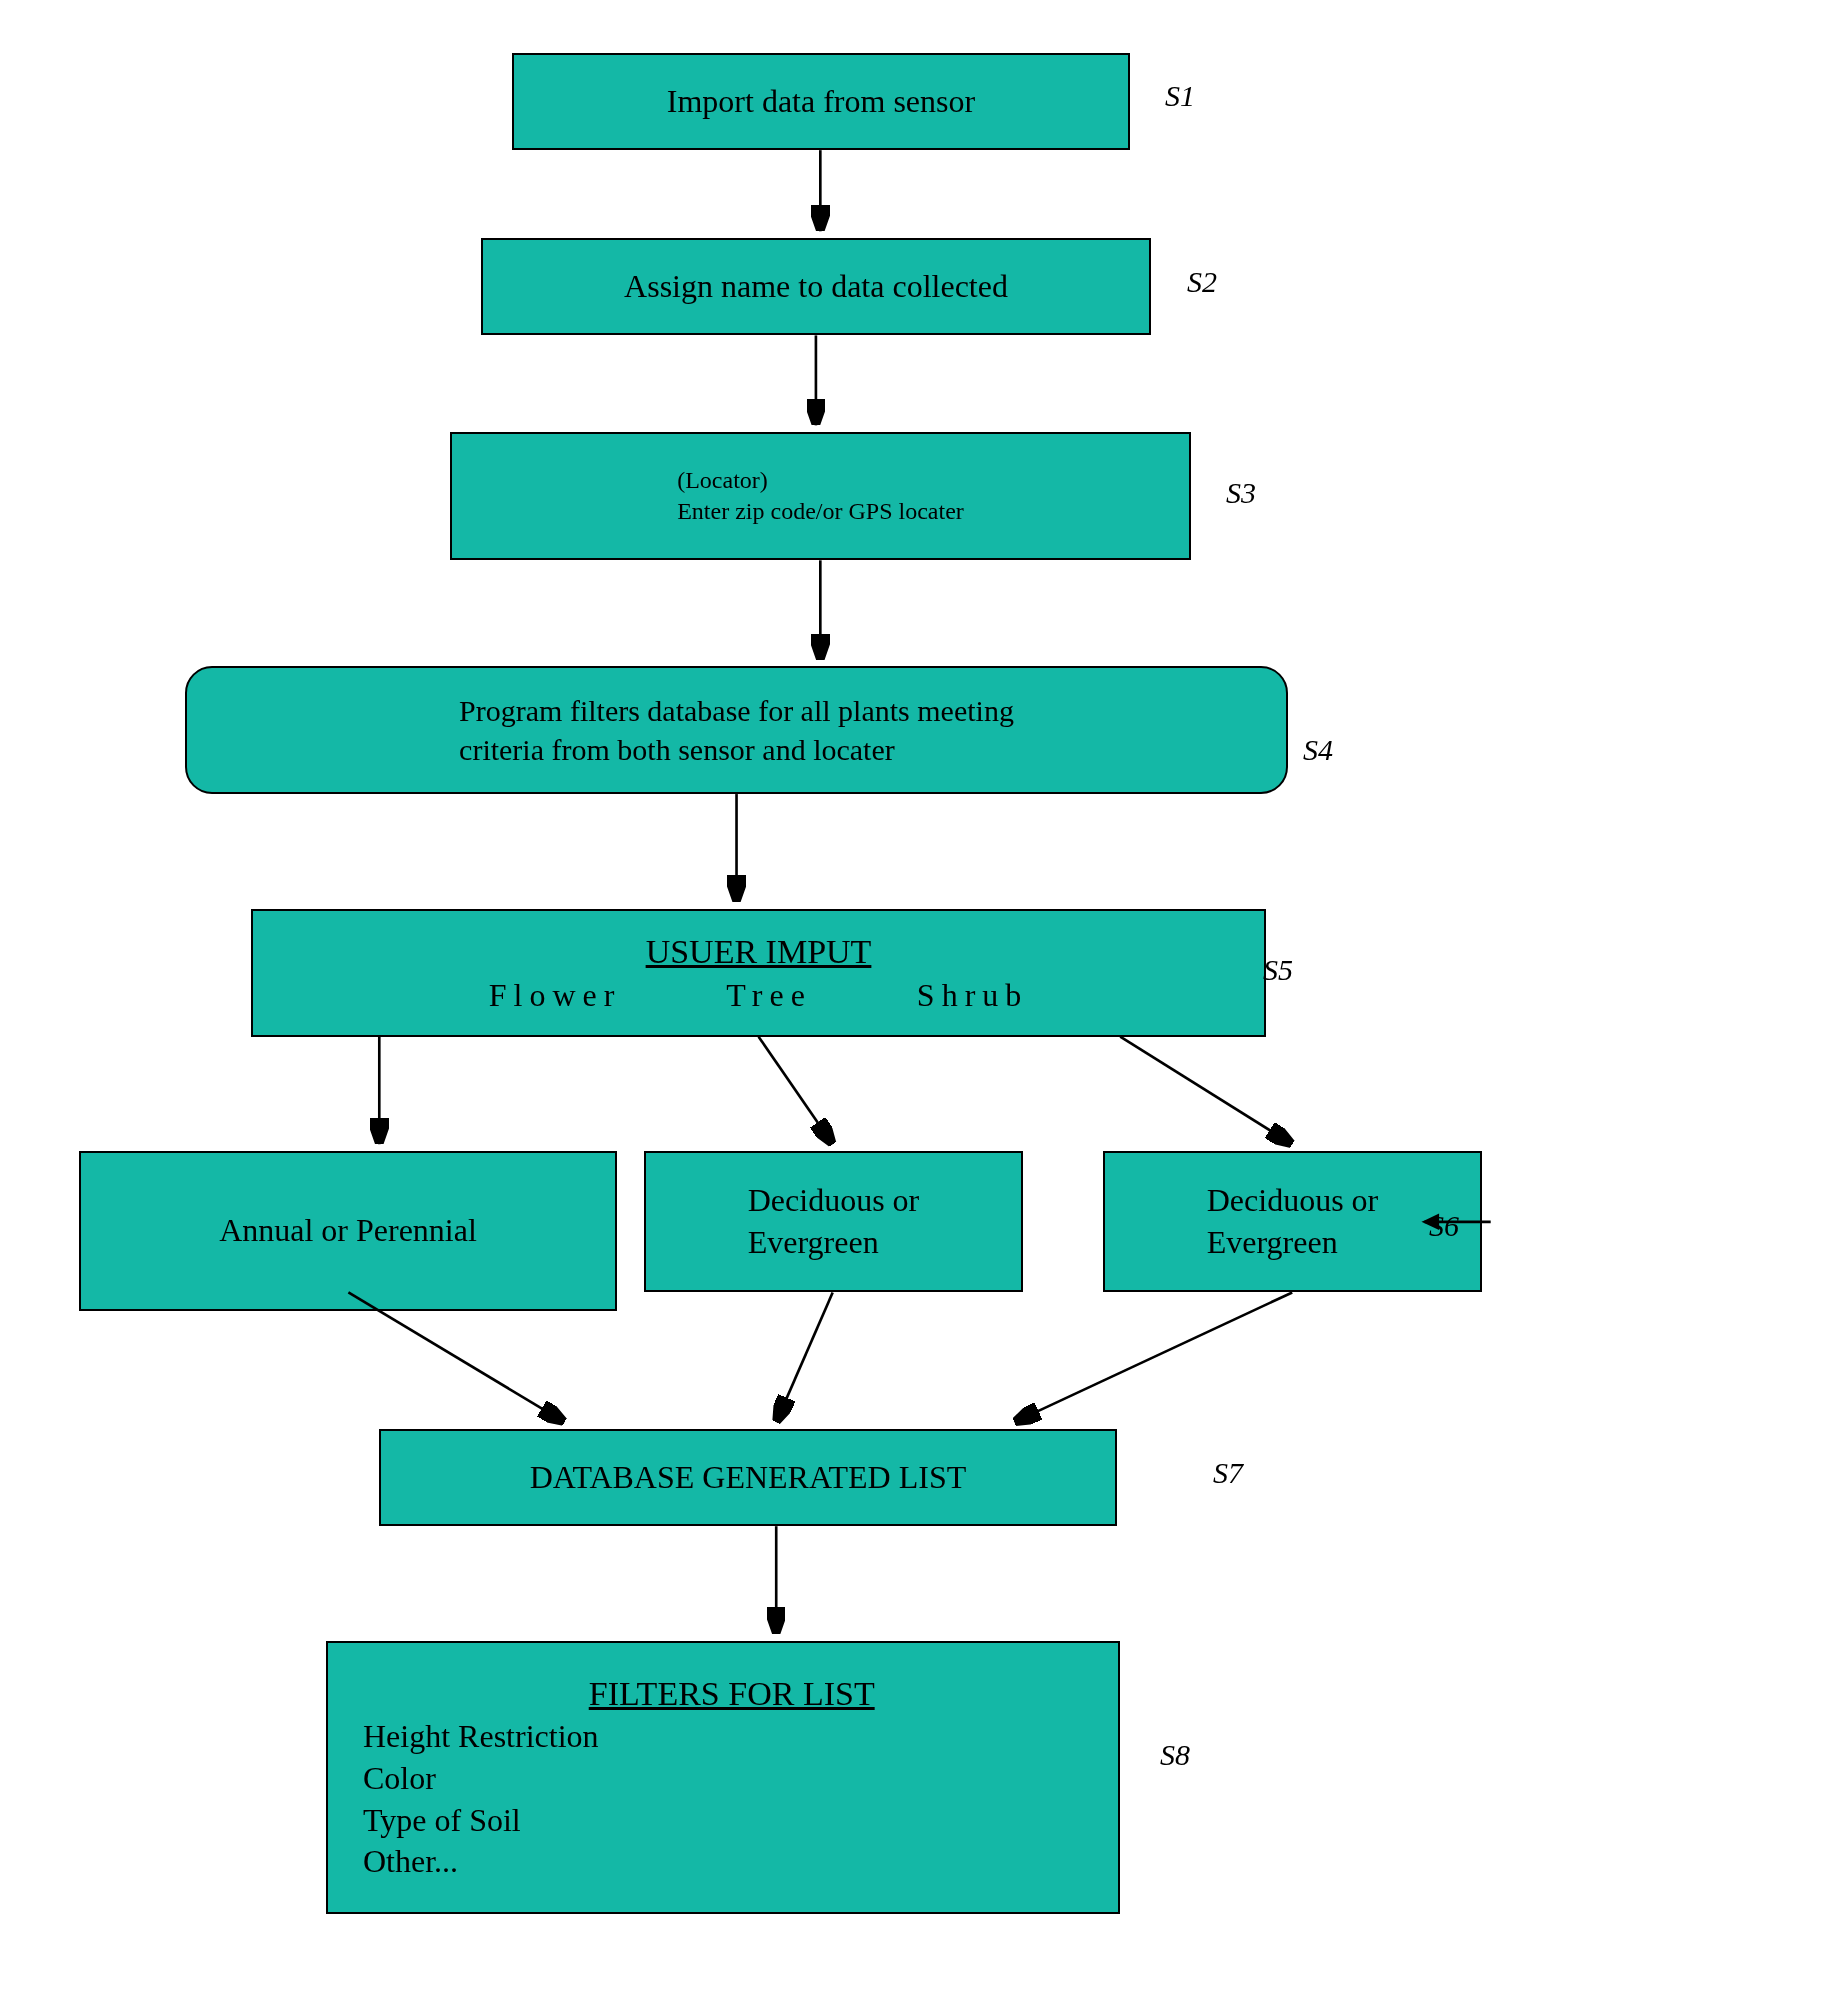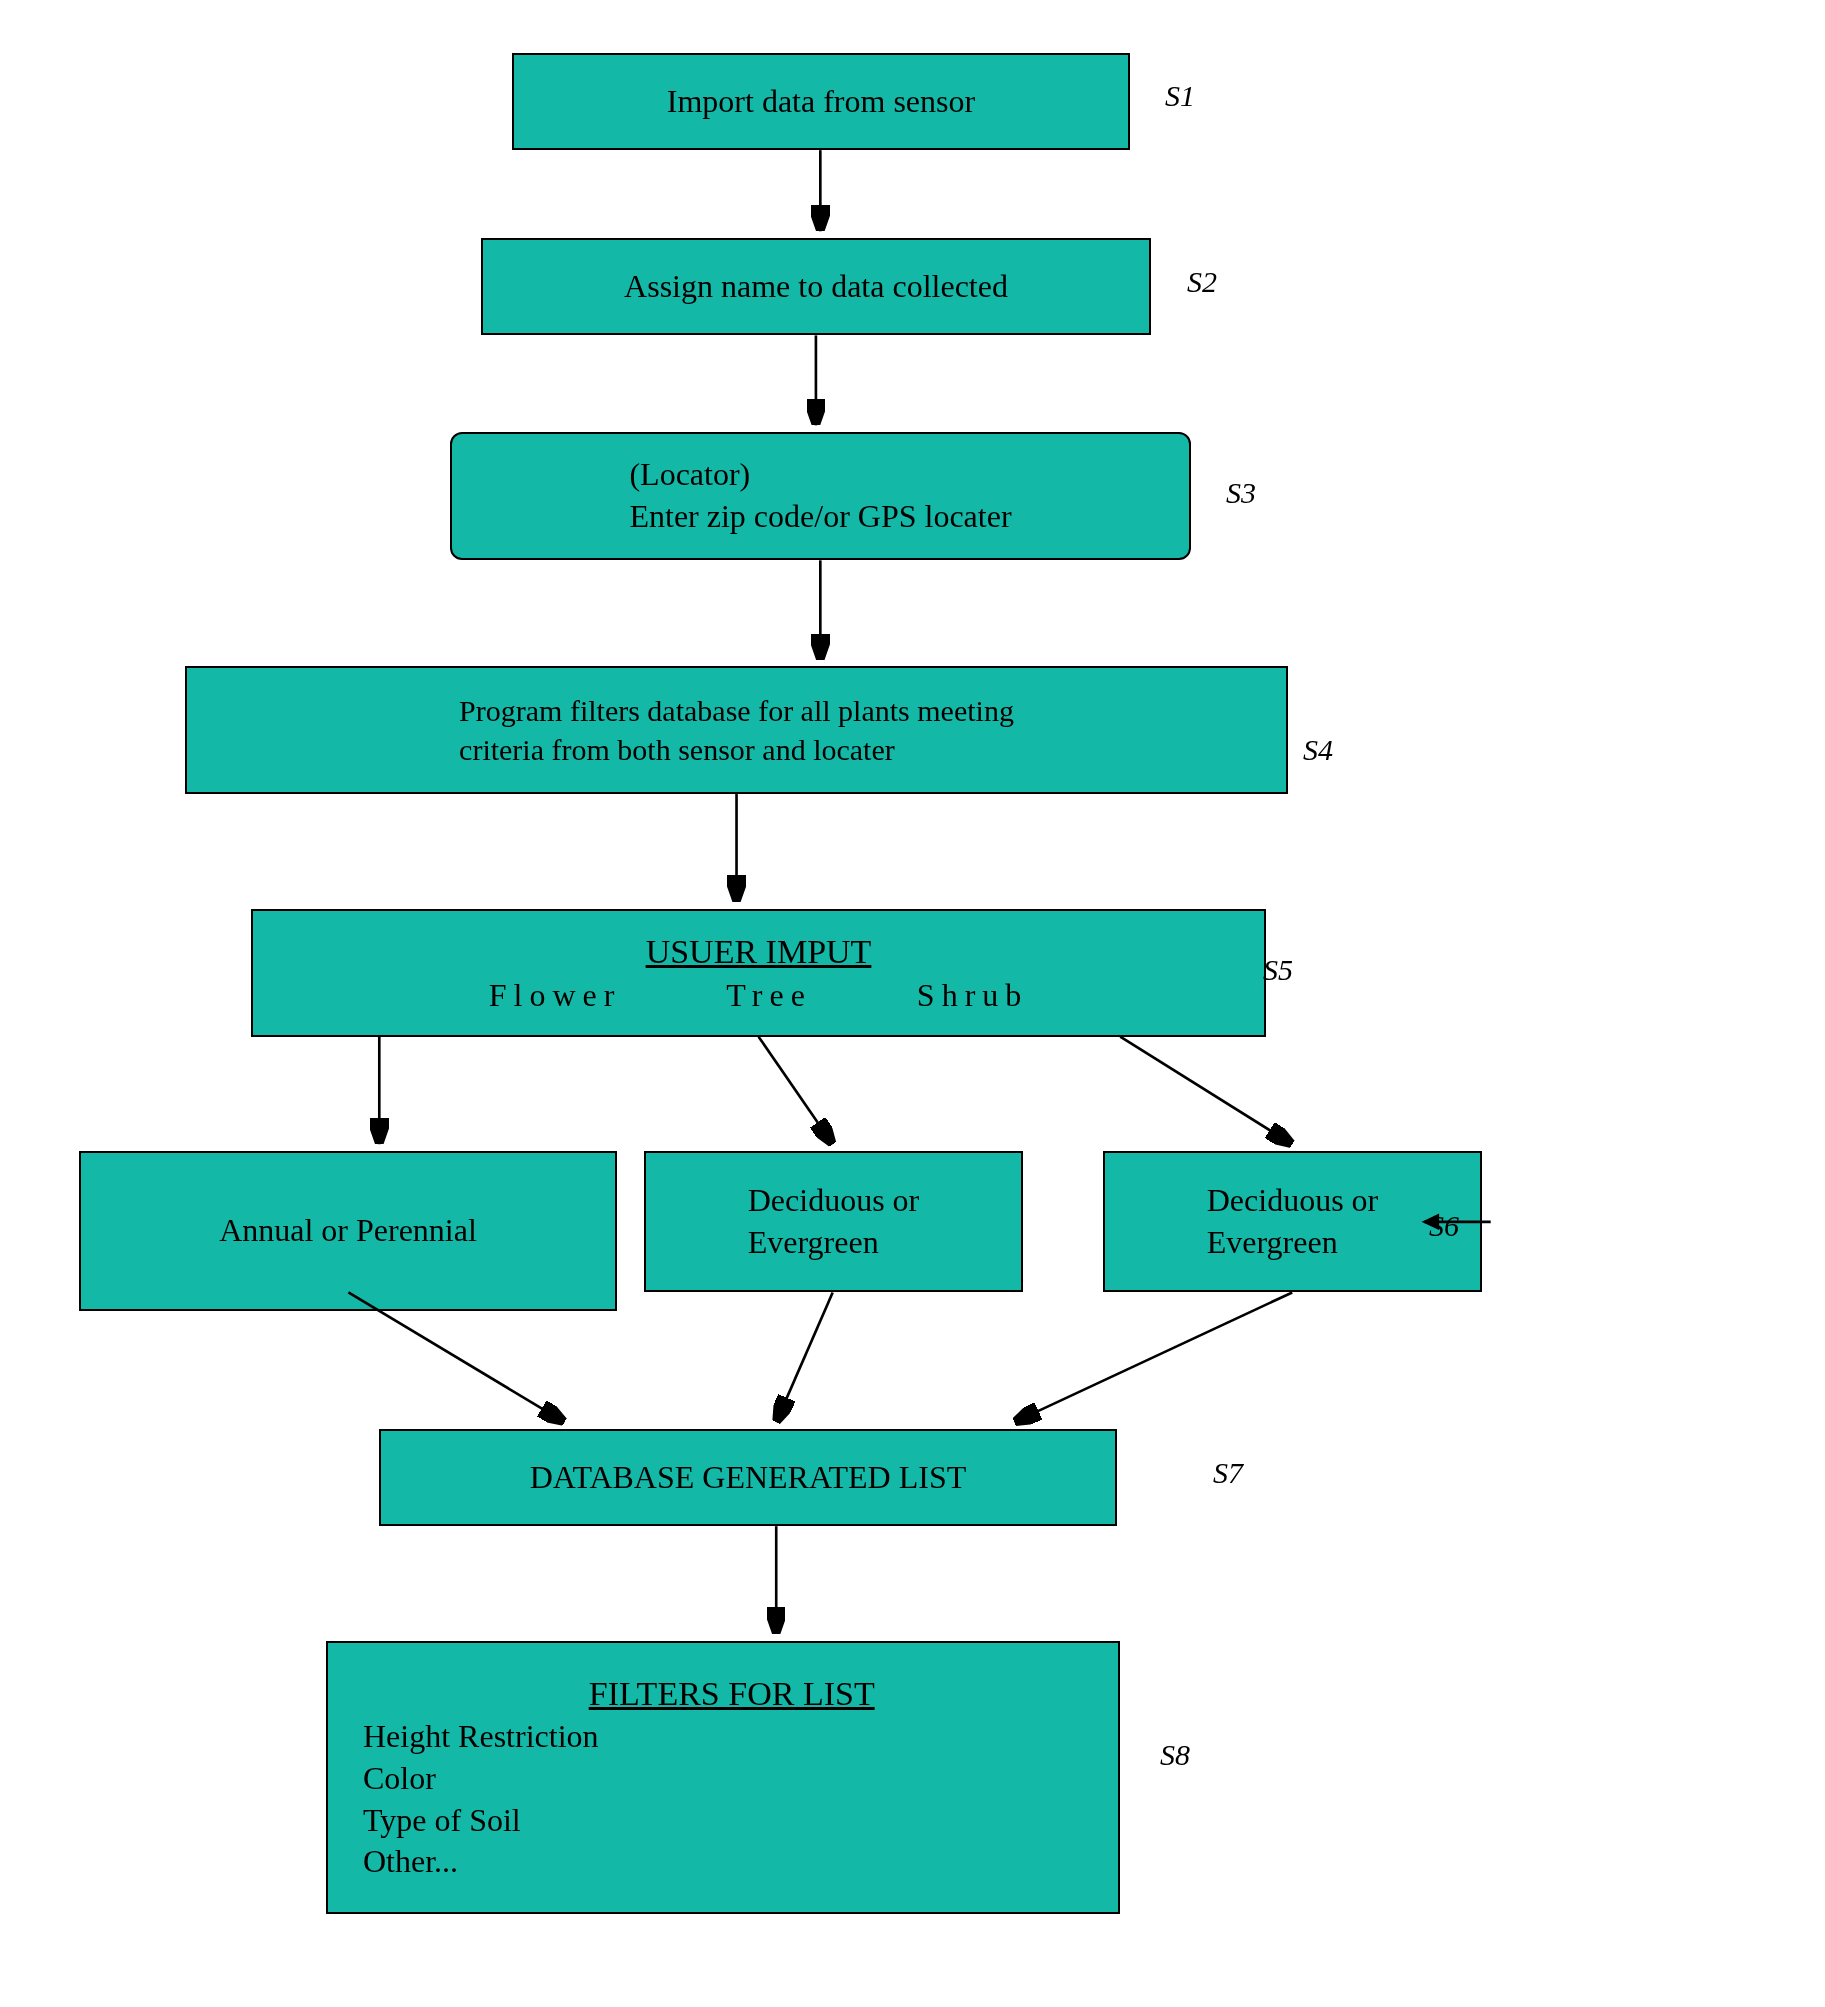--- a/index.html
+++ b/index.html
@@ -65,27 +65,27 @@
   <div class="flow-box" style="left:512px; top:53px; width:618px; height:97px; font-size:32px;">
     <span>Import data from sensor</span>
   </div>
   <span class="step-label" style="left:1165px; top:79px;">S1</span>
 
   <div class="flow-box" style="left:481px; top:238px; width:670px; height:97px; font-size:32px;">
     <span>Assign name to data collected</span>
   </div>
   <span class="step-label" style="left:1187px; top:265px;">S2</span>
 
-  <div class="flow-box" style="left:450px; top:432px; width:741px; height:128px; font-size:32px;border-radius:12px;">
+  <div class="flow-box" style="left:450px; top:432px; width:741px; height:128px; font-size:24px;">
     <span style="white-space:pre-line;">(Locator)
 Enter zip code/or GPS locater</span>
   </div>
   <span class="step-label" style="left:1226px; top:476px;">S3</span>
 
-  <div class="flow-box" style="left:185px; top:666px; width:1103px; height:128px; font-size:30px;">
+  <div class="flow-box" style="left:185px; top:666px; width:1103px; height:128px; font-size:30px;border-radius:27px;">
     <span style="white-space:pre-line;">Program filters database for all plants meeting
 criteria from both sensor and locater</span>
   </div>
   <span class="step-label" style="left:1303px; top:706px;margin-top:27px;">S4</span>
 
   <div class="flow-box" style="left:251px; top:909px; width:1015px; height:128px; font-size:32px; flex-direction: column; gap: 1px;">
     <span style="font-size:34px; text-decoration: underline;">USUER IMPUT</span>
     <span style="font-size:32px; letter-spacing: 7px;">Flower&nbsp;&nbsp;&nbsp;&nbsp;&nbsp;&nbsp;&nbsp;Tree&nbsp;&nbsp;&nbsp;&nbsp;&nbsp;&nbsp;&nbsp;Shrub</span>
   </div>
   <span class="step-label" style="left:1263px; top:953px;">S5</span>

